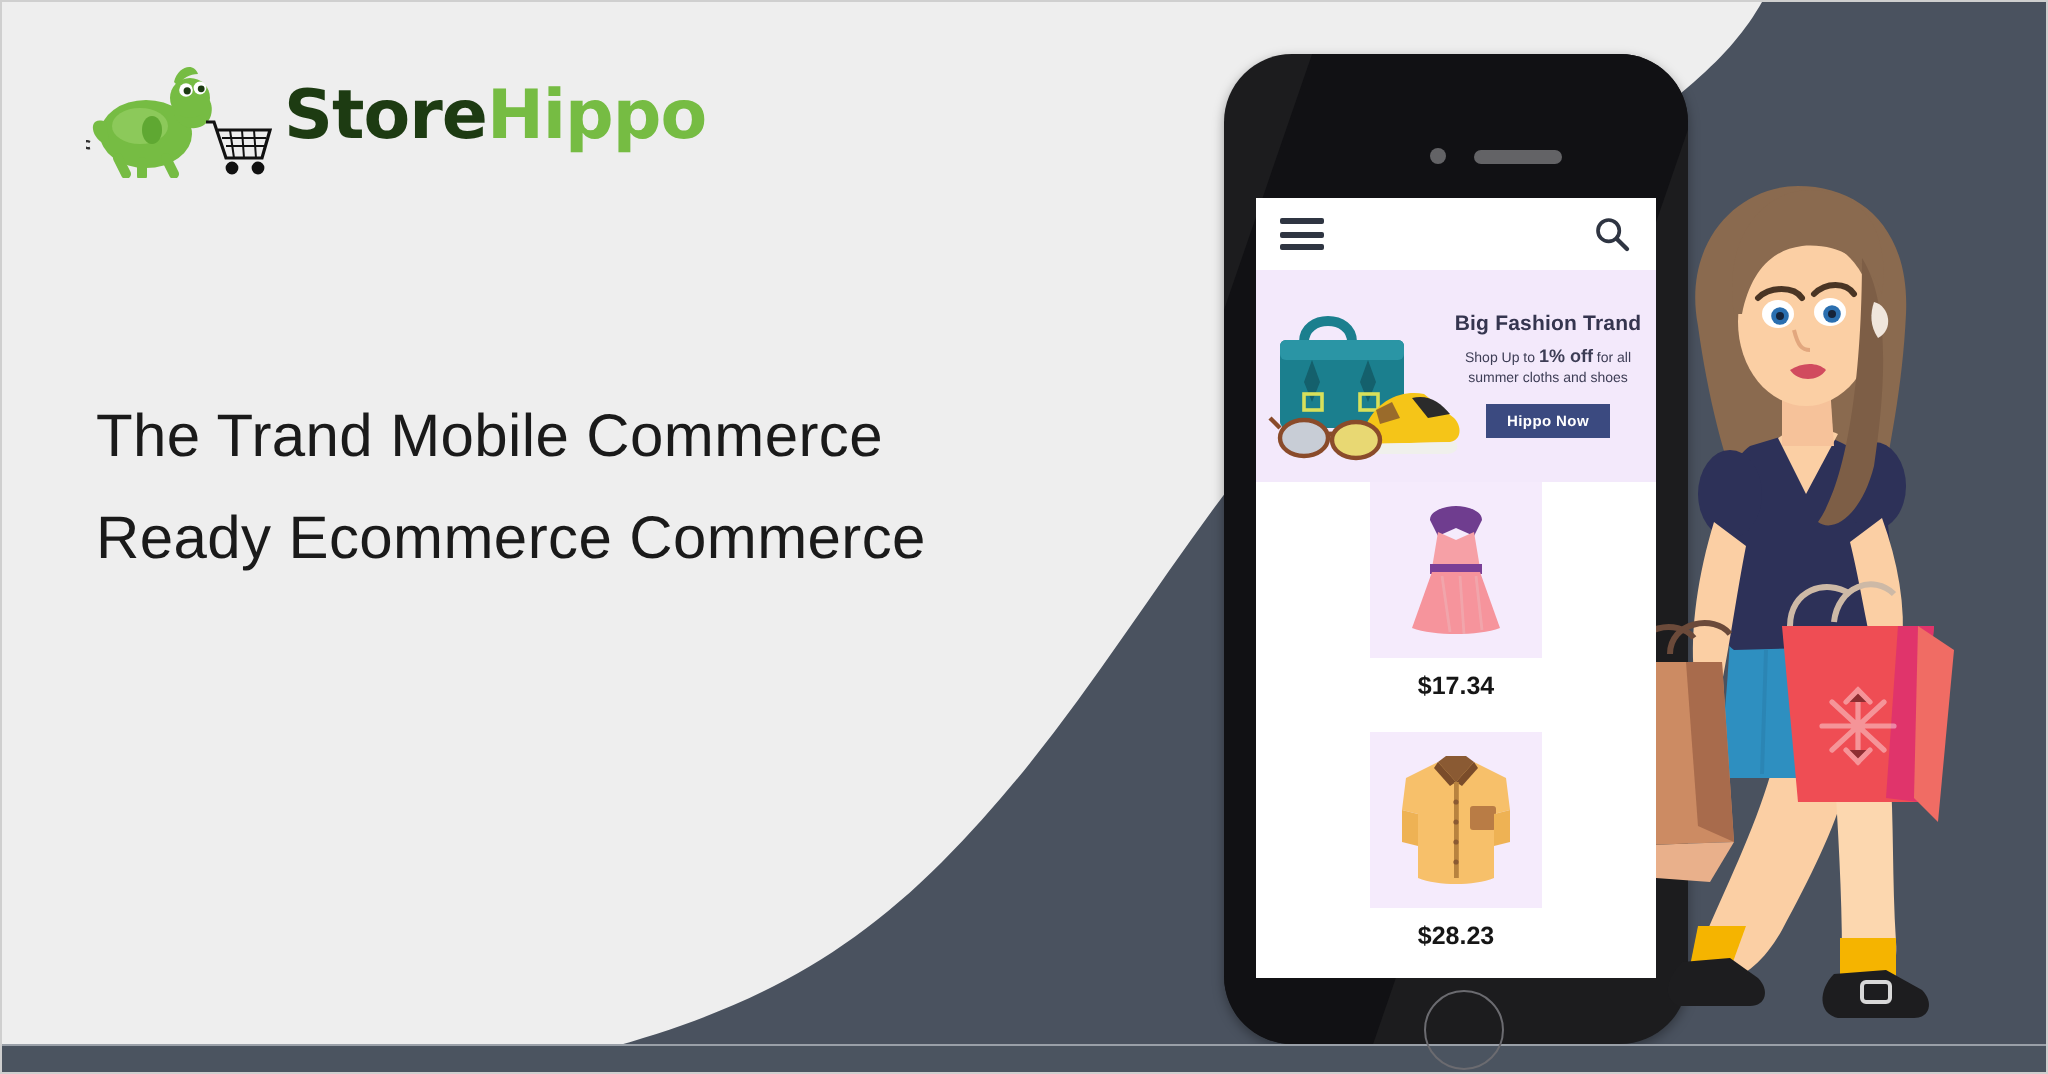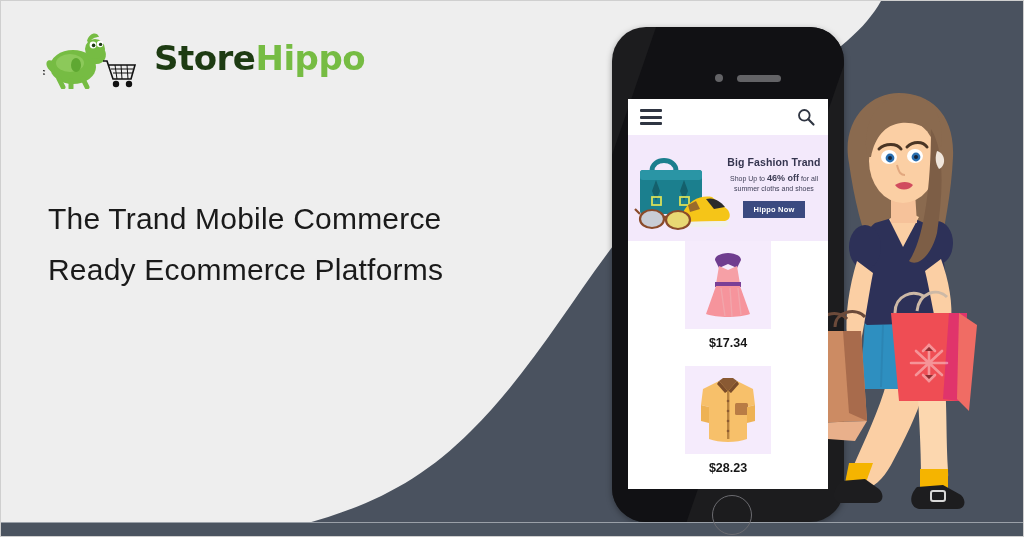--- a/index.html
+++ b/index.html
@@ -14,21 +14,21 @@
     border:1px solid #cfcfcf;box-sizing:border-box;
   }
   
   .darkshape{
     position:absolute;left:0;top:0;width:1024px;height:537px;
     pointer-events:none;
   }
   
   .logo{
     position:absolute;left:42px;top:26px;
-    display:flex;align-items:center;gap:16px;
+    display:flex;align-items:center;gap:4px;
   }
   .logo-mark{width:95px;height:62px;display:block;}
   .logo-text{
     font-size:34px;font-weight:bold;letter-spacing:-0.5px;
     font-family:"DejaVu Sans", sans-serif;line-height:1;
     white-space:nowrap;
   }
   .logo-store{color:#1d3b12;}
   .logo-hippo{color:#76bc43;}
 
@@ -155,21 +155,21 @@
         <path d="M68 42 L90 42 M70 46 L89 46 M72 38 L74 52 M78 38 L79 52 M84 38 L85 52" stroke-width="1"></path>
       </g>
     </svg>
     <div class="logo-text">
       <span class="logo-store">Store</span><span class="logo-hippo">Hippo</span>
     </div>
   </div>
 
   <div class="headline">
     <div class="line">The Trand Mobile Commerce</div>
-    <div class="line">Ready Ecommerce Platforms</div>
+    <div class="line">Ready Ecommerce Commerce</div>
   </div>
 
   <div class="phone">
     <div class="phone-gloss"></div>
     <div class="cam"></div>
     <div class="speaker"></div>
     <div class="home"></div>
 
     <div class="screen">
 
@@ -202,21 +202,21 @@
           <path d="M51 79 L98 78 C100 82 97 84 93 84 L56 84 C51 84 49 82 51 79 Z" fill="#f0f0ec"></path>
 
           <ellipse cx="22" cy="76" rx="12" ry="9" fill="#c8cdd6" stroke="#8a4b2a" stroke-width="2.2"></ellipse>
           <ellipse cx="48" cy="77" rx="12" ry="9" fill="#e8d873" stroke="#8a4b2a" stroke-width="2.2"></ellipse>
           <path d="M34 74 L36 74" stroke="#8a4b2a" stroke-width="2.4"></path>
           <path d="M10 71 L5 66" stroke="#8a4b2a" stroke-width="2.2"></path>
         </svg>
         <div class="banner-copy">
           <div class="b-title">Big Fashion Trand</div>
           <div class="b-sub">
-            <span>Shop Up to </span><b>46% off</b><span> for all</span><br>
+            <span>Shop Up to </span><b>1% off</b><span> for all</span><br>
             <span>summer cloths and shoes</span>
           </div>
           <div class="shopnow">Hippo Now</div>
         </div>
       </div>
 
 
       <div class="grid">
 
         <div class="cell">

